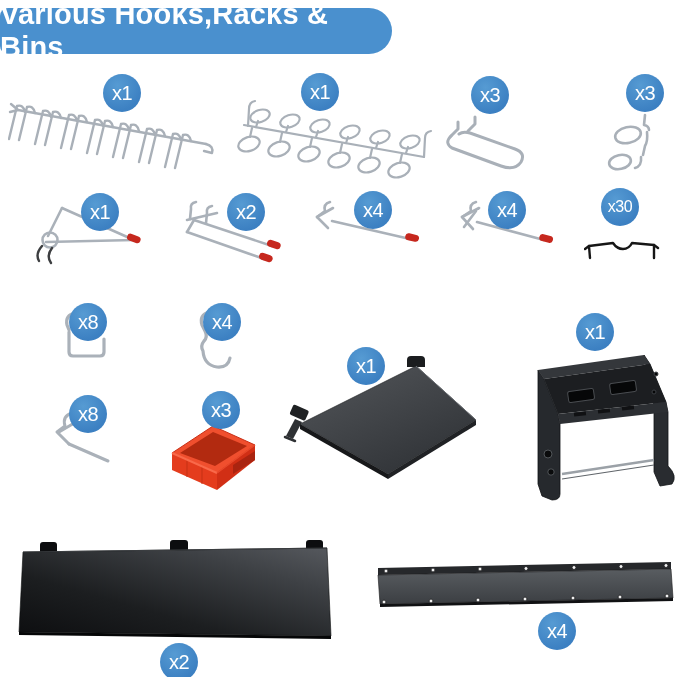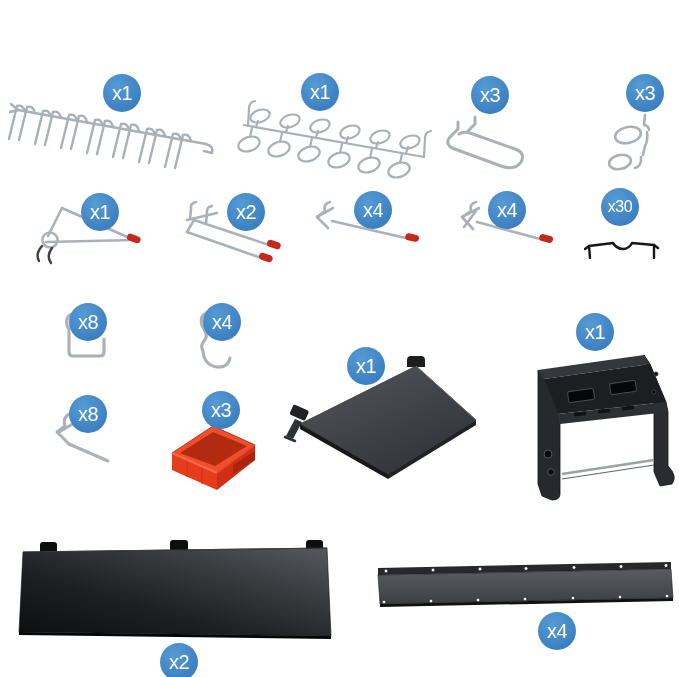--- a/index.html
+++ b/index.html
@@ -20,20 +20,23 @@
     color:#ffffff; font-weight:normal; font-size:20px; letter-spacing:-0.5px;
     display:flex; align-items:center; justify-content:center;
   }
   .badge.sm { font-size:16px; }
 </style>
 </head>
 <body>
 
 <div class="stage">
 
+  <div class="banner">
+    <span>Various Hooks,Racks &amp; Bins</span>
+  </div>
 
   <svg class="ill" style="left:8px;top:90px" width="224" height="96" viewBox="0 0 224 96">
     <g fill="none" stroke="#a9b0b8" stroke-width="2.4" stroke-linecap="round" stroke-linejoin="round">
       <path d="M10,20 L198,54"></path>
       <path d="M10,20 l-7,-6 M10,20 l-8,2"></path>
       <path d="M198,54 q8,2 6,9 l-8,-2"></path>
       <path d="M17,22 q-2,-8 -8,-6 l-8,33 M27,23 q-2,-8 -8,-6 l-8,33"></path>
       <path d="M43,27 q-2,-8 -8,-6 l-8,33 M53,28 q-2,-8 -8,-6 l-8,33"></path>
       <path d="M69,31 q-2,-8 -8,-6 l-8,33 M79,32 q-2,-8 -8,-6 l-8,33"></path>
       <path d="M95,36 q-2,-8 -8,-6 l-8,33 M105,37 q-2,-8 -8,-6 l-8,33"></path>

